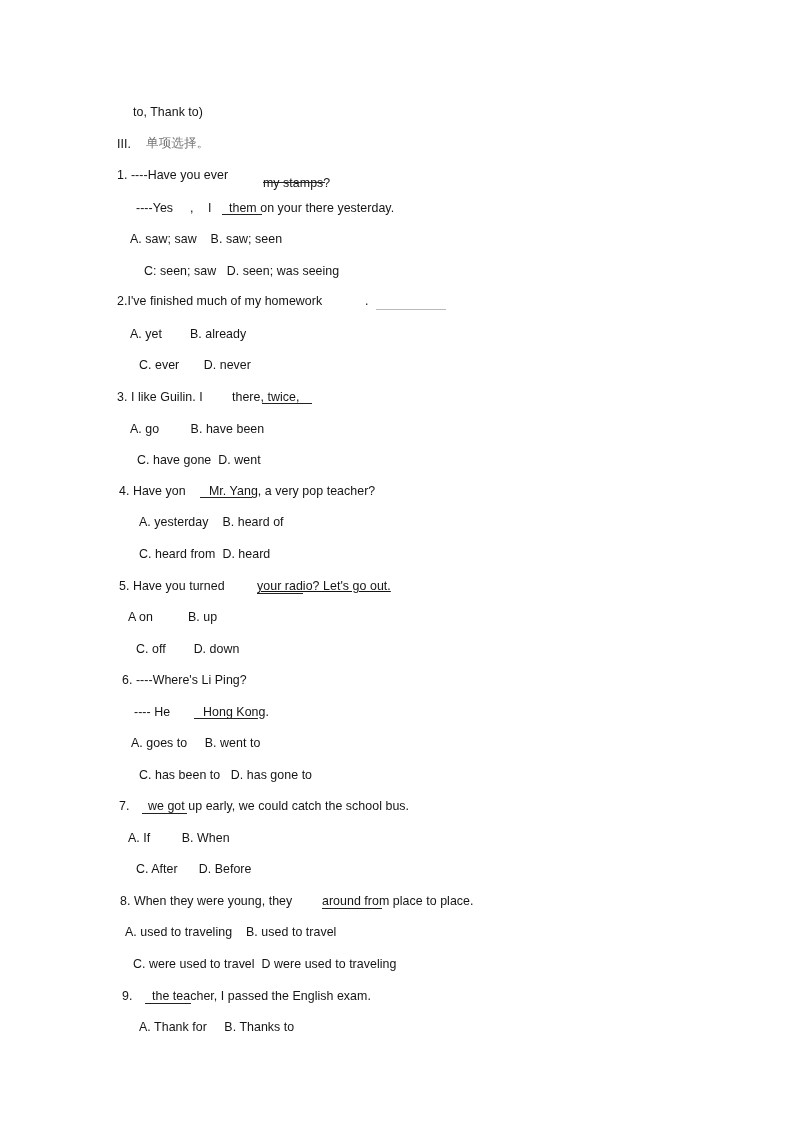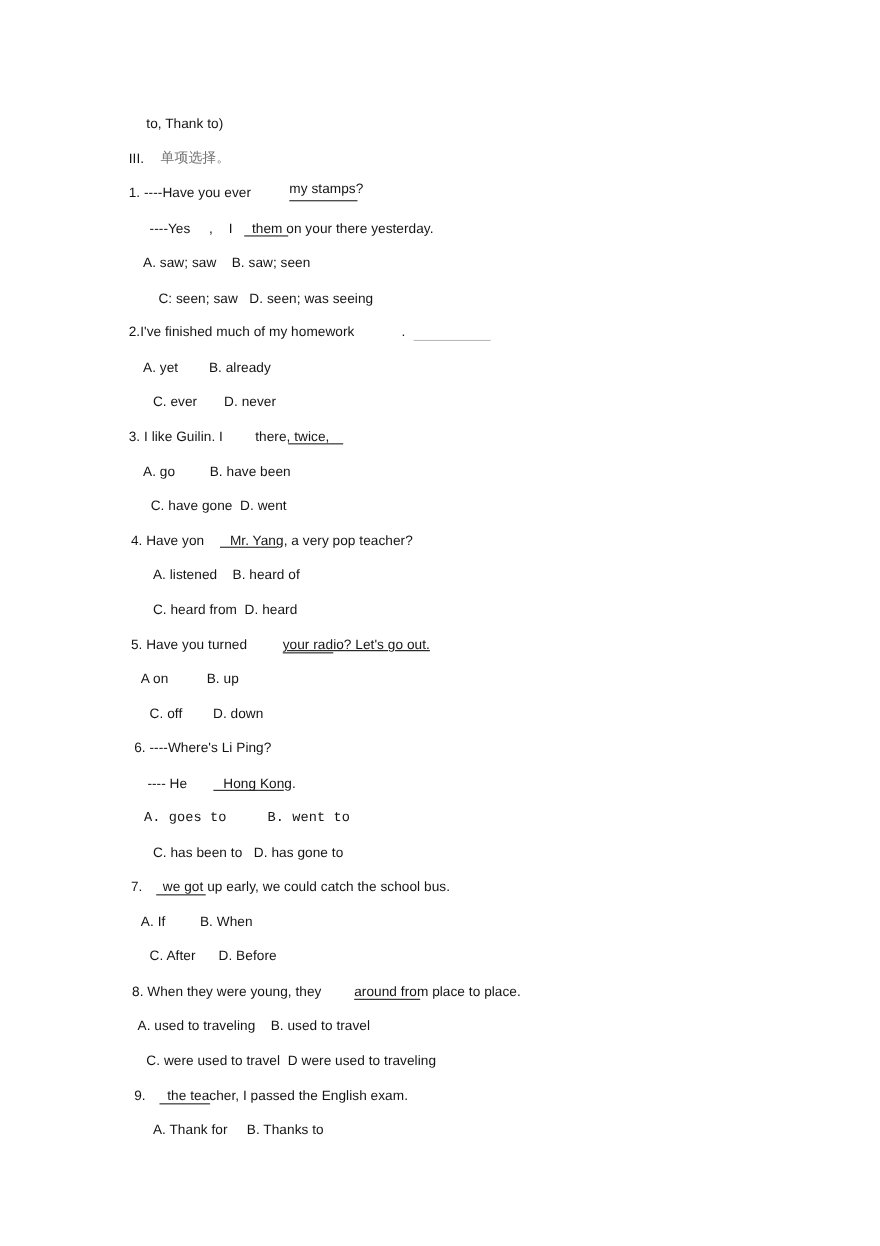--- a/index.html
+++ b/index.html
@@ -50,21 +50,21 @@
 <body>
 
 <div id="page">
 
   <div class="line" style="left:133px; top:105px;">to, Thank to)</div>
 
   <div class="line romanum" style="left:117px; top:137px;">III.</div>
   <div class="line cjk" style="left:146px; top:136px;">单项选择。</div>
 
   <div class="line" style="left:117px; top:168px;">1. ----Have you ever</div>
-  <div class="line" style="left:263px; top:164px;">my stamps?</div>
+  <div class="line" style="left:263px; top:176px;">my stamps?</div>
   <div class="ul" style="left:263px; top:182px; width:62px;"></div>
 
   <div class="line" style="left:136px; top:201px;">----Yes</div>
   <div class="line" style="left:190px; top:201px;">,</div>
   <div class="line" style="left:208px; top:201px;">I</div>
   <div class="line" style="left:229px; top:201px;">them on your there yesterday.</div>
   <div class="ul" style="left:222px; top:214px; width:40px;"></div>
 
   <div class="line" style="left:130px; top:232px;">A. saw; saw    B. saw; seen</div>
   <div class="line" style="left:144px; top:264px;">C: seen; saw   D. seen; was seeing</div>
@@ -80,37 +80,37 @@
   <div class="line" style="left:232px; top:390px;">there, twice,</div>
   <div class="ul" style="left:262px; top:403px; width:50px;"></div>
 
   <div class="line" style="left:130px; top:422px;">A. go         B. have been</div>
   <div class="line" style="left:137px; top:453px;">C. have gone  D. went</div>
 
   <div class="line" style="left:119px; top:484px;">4. Have yon</div>
   <div class="line" style="left:209px; top:484px;">Mr. Yang, a very pop teacher?</div>
   <div class="ul" style="left:200px; top:497px; width:52px;"></div>
 
-  <div class="line" style="left:139px; top:515px;">A. listened    B. heard of</div>
+  <div class="line" style="left:139px; top:515px;">A. yesterday    B. heard of</div>
   <div class="line" style="left:139px; top:547px;">C. heard from  D. heard</div>
 
   <div class="line" style="left:119px; top:579px;">5. Have you turned</div>
   <div class="line" style="left:257px; top:579px;text-decoration:underline;">your radio? Let's go out.</div>
   <div class="ul" style="left:257px; top:593px; width:46px;"></div>
 
   <div class="line" style="left:128px; top:610px;">A on          B. up</div>
   <div class="line" style="left:136px; top:642px;">C. off        D. down</div>
 
   <div class="line" style="left:122px; top:673px;">6. ----Where's Li Ping?</div>
 
   <div class="line" style="left:134px; top:705px;">---- He</div>
   <div class="line" style="left:203px; top:705px;">Hong Kong.</div>
   <div class="ul" style="left:194px; top:718px; width:64px;"></div>
 
-  <div class="line" style="left:131px; top:736px;font-family:Liberation Mono, monospace;">A. goes to     B. went to</div>
+  <div class="line" style="left:131px; top:736px;">A. goes to     B. went to</div>
   <div class="line" style="left:139px; top:768px;">C. has been to   D. has gone to</div>
 
   <div class="line" style="left:119px; top:799px;">7.</div>
   <div class="line" style="left:148px; top:799px;">we got up early, we could catch the school bus.</div>
   <div class="ul" style="left:142px; top:813px; width:45px;"></div>
 
   <div class="line" style="left:128px; top:831px;">A. If         B. When</div>
   <div class="line" style="left:136px; top:862px;">C. After      D. Before</div>
 
   <div class="line" style="left:120px; top:894px;">8. When they were young, they</div>

